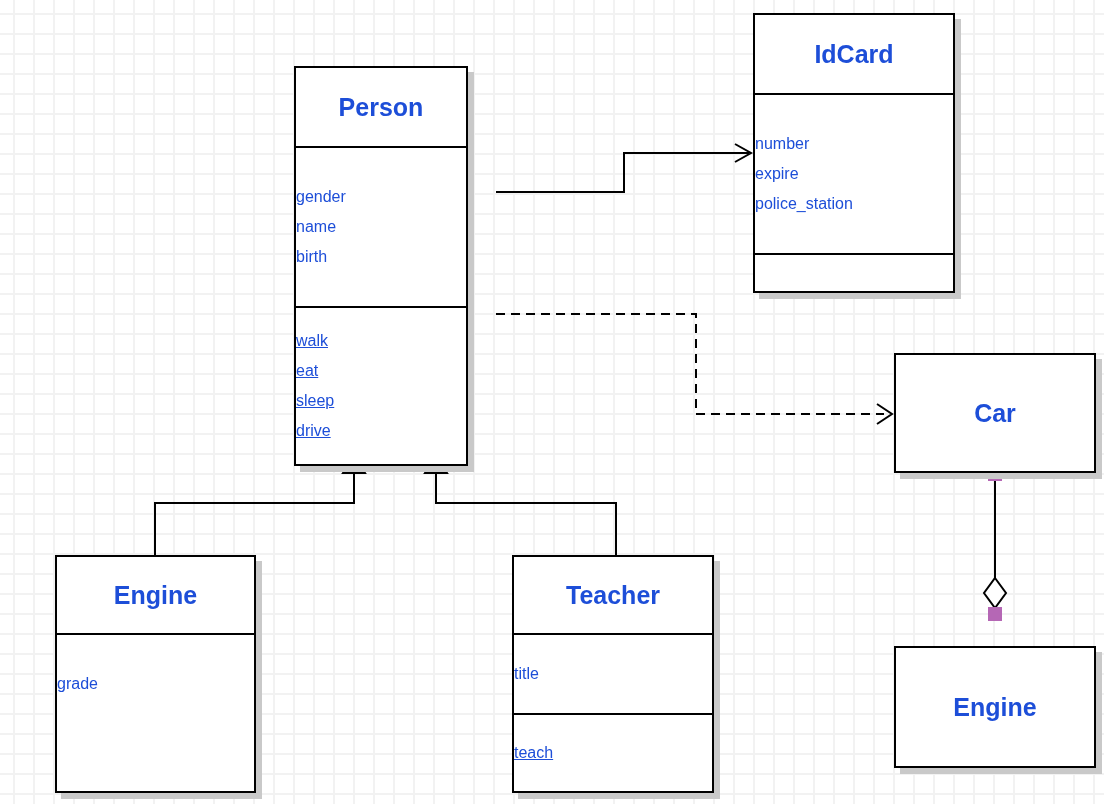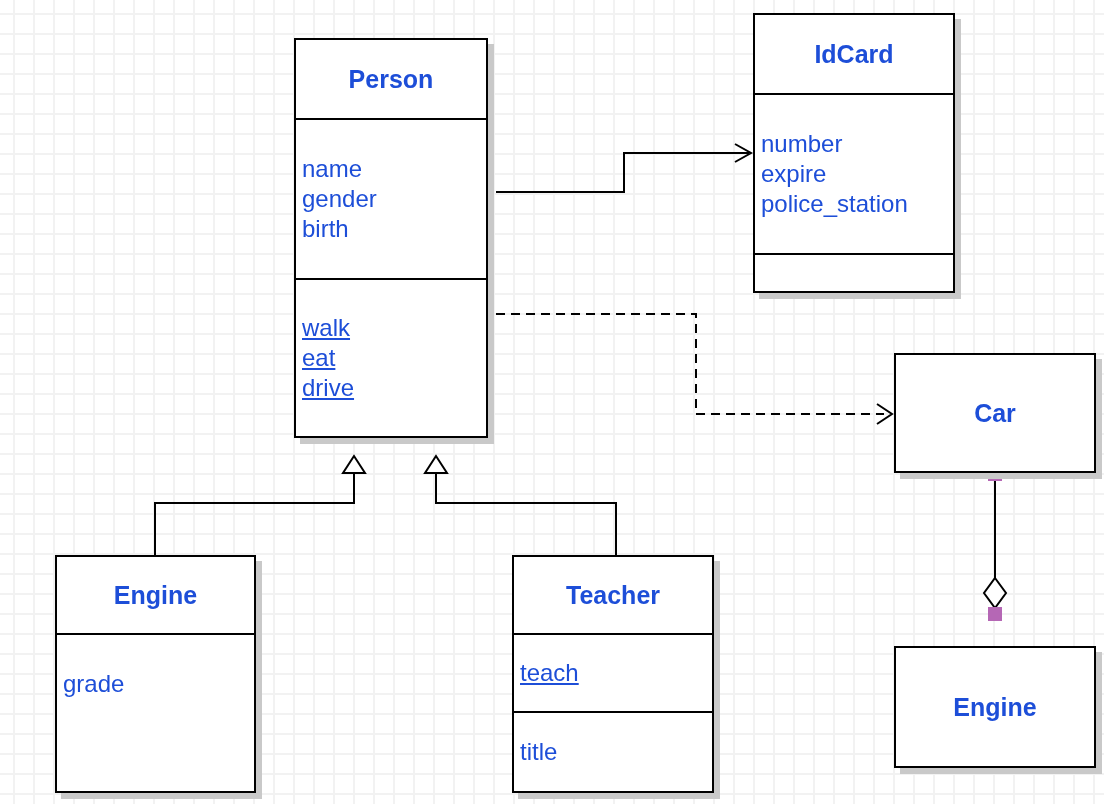--- a/index.html
+++ b/index.html
@@ -45,22 +45,22 @@
     flex-direction: column;
     justify-content: center;
     overflow: hidden;
     flex-shrink: 0;
   }
   .uml-compartment.grow { flex: 1; text-decoration: underline; }
 
   .member {
     height: 30px;
     line-height: 30px;
-    font-size: 24px;
-    padding-left: 6px;
+    font-size: 16px;
+    padding-left: 0;
     white-space: nowrap;
   }
 
   .connectors {
     position: absolute;
     left: 0; top: 0;
     width: 1104px;
     height: 804px;
   }
   .edge { stroke: #000; stroke-width: 2; fill: none; }
@@ -97,30 +97,31 @@
     </g>
 
     <g>
       <path class="edge" d="M995 473 L995 579"></path>
       <polygon class="diamond" points="995,578 1006,593 995,608 984,593"></polygon>
       <rect x="988" y="467" width="14" height="14" fill="#b567b5"></rect>
       <rect x="988" y="607" width="14" height="14" fill="#b567b5"></rect>
     </g>
   </svg>
 
-  <div class="uml-class" style="left:294px; top:38px; width:194px; height:400px;">
+  <div class="uml-class" style="left:294px; top:66px; width:174px; height:400px;">
     <div class="uml-title" style="height:78px">Person</div>
     <div class="uml-compartment" style="height:160px">
+      <div class="member">gender</div>
       <div class="member">name</div>
-      <div class="member">gender</div>
       <div class="member">birth</div>
     </div>
     <div class="uml-compartment grow">
       <div class="member">walk</div>
       <div class="member">eat</div>
+      <div class="member">sleep</div>
       <div class="member">drive</div>
     </div>
   </div>
 
   <div class="uml-class" style="left:753px; top:13px; width:202px; height:280px;">
     <div class="uml-title" style="height:78px">IdCard</div>
     <div class="uml-compartment" style="height:160px">
       <div class="member">number</div>
       <div class="member">expire</div>
       <div class="member">police_station</div>
@@ -138,21 +139,21 @@
 
   <div class="uml-class" style="left:55px; top:555px; width:201px; height:238px;">
     <div class="uml-title" style="height:76px">Engine</div>
     <div class="uml-compartment" style="height:99px">
       <div class="member">grade</div>
     </div>
   </div>
 
   <div class="uml-class" style="left:512px; top:555px; width:202px; height:238px;">
     <div class="uml-title" style="height:76px">Teacher</div>
+    <div class="uml-compartment" style="height:80px">
+      <div class="member">title</div>
+    </div>
     <div class="uml-compartment grow">
       <div class="member">teach</div>
-    </div>
-    <div class="uml-compartment" style="height:80px">
-      <div class="member">title</div>
     </div>
   </div>
 
 </div>
 
 </body></html>

